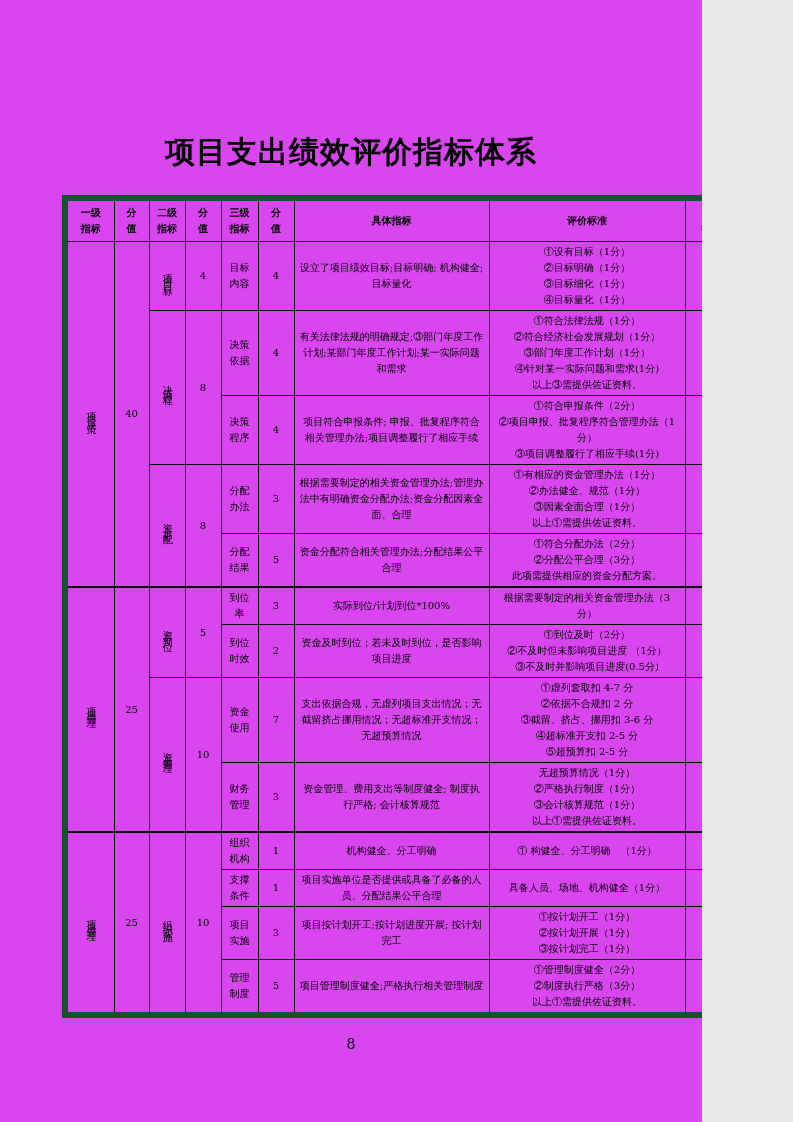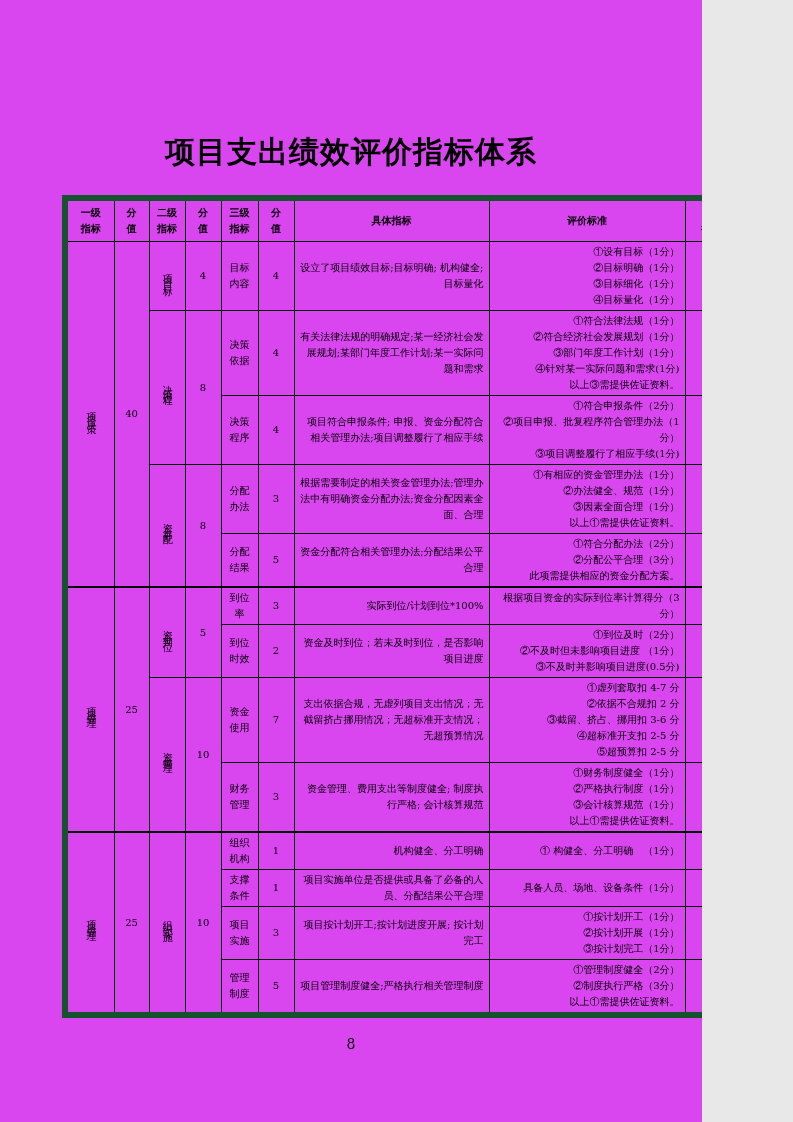--- a/index.html
+++ b/index.html
@@ -35,21 +35,21 @@
     vertical-align: middle;
     white-space: pre-line;
     overflow: hidden;
   }
   table.indicator th {
     font-weight: bold;
     text-align: center;
     padding: 4px 1px;
   }
   td.c { text-align: center; padding: 2px 1px; }
-  td.l { text-align: right; }
+  td.l { text-align: center; }
   tr.sec-top td { border-top: 2px solid #000; }
   td.vcell { text-align: center; padding: 2px 0; }
   .vtext {
     writing-mode: vertical-rl;
     text-orientation: upright;
     letter-spacing: 4px;
     line-height: 1.05;
     display: inline-block;
     white-space: normal;
   }
@@ -115,33 +115,33 @@
 ③目标细化（1分）
 ④目标量化（1分）</td>
         <td class="c">4</td>
       </tr>
       <tr>
         <td class="vcell" rowspan="2"><span class="vtext">决策过程</span></td>
         <td class="c" rowspan="2">8</td>
         <td class="c">决策
 依据</td>
         <td class="c">4</td>
-        <td class="l">有关法律法规的明确规定;某一经济社会发展规划;某部门年度工作计划;某一实际问题和需求</td>
+        <td class="l">有关法律法规的明确规定;③部门年度工作计划;某部门年度工作计划;某一实际问题和需求</td>
         <td class="l">①符合法律法规（1分）
 ②符合经济社会发展规划（1分）
 ③部门年度工作计划（1分）
 ④针对某一实际问题和需求(1分)
 以上③需提供佐证资料。</td>
         <td class="c">4</td>
       </tr>
       <tr>
         <td class="c">决策
 程序</td>
         <td class="c">4</td>
-        <td class="l">项目符合申报条件; 申报、资金分配符合相关管理办法;项目调整履行了相应手续</td>
+        <td class="l">项目符合申报条件; 申报、批复程序符合相关管理办法;项目调整履行了相应手续</td>
         <td class="l">①符合申报条件（2分）
 ②项目申报、批复程序符合管理办法（1分）
 ③项目调整履行了相应手续(1分)</td>
         <td class="c">4</td>
       </tr>
       <tr>
         <td class="vcell" rowspan="2"><span class="vtext">资金分配</span></td>
         <td class="c" rowspan="2">8</td>
         <td class="c">分配
 办法</td>
@@ -164,21 +164,21 @@
         <td class="c">5</td>
       </tr>
       <tr class="sec-top">
         <td class="vcell" rowspan="4"><span class="vtext">项目管理</span></td>
         <td class="c" rowspan="4">25</td>
         <td class="vcell" rowspan="2"><span class="vtext">资金到位</span></td>
         <td class="c" rowspan="2">5</td>
         <td class="c">到位率</td>
         <td class="c">3</td>
         <td class="l">实际到位/计划到位*100%</td>
-        <td class="l">根据项目资金的实际到位率计算得分（3分）</td>
+        <td class="l">根据需要制定的相关资金管理办法（3分）</td>
         <td class="c">3</td>
       </tr>
       <tr>
         <td class="c">到位
 时效</td>
         <td class="c">2</td>
         <td class="l">资金及时到位；若未及时到位，是否影响项目进度</td>
         <td class="l">①到位及时（2分）
 ②不及时但未影响项目进度 （1分）
 ③不及时并影响项目进度(0.5分)</td>
@@ -196,21 +196,21 @@
 ③截留、挤占、挪用扣 3-6 分
 ④超标准开支扣 2-5 分
 ⑤超预算扣 2-5 分</td>
         <td class="c">7</td>
       </tr>
       <tr>
         <td class="c">财务
 管理</td>
         <td class="c">3</td>
         <td class="l">资金管理、费用支出等制度健全; 制度执行严格; 会计核算规范</td>
-        <td class="l">①财务制度健全（1分）
+        <td class="l">无超预算情况（1分）
 ②严格执行制度（1分）
 ③会计核算规范（1分）
 以上①需提供佐证资料。</td>
         <td class="c">3</td>
       </tr>
       <tr class="sec-top row-min">
         <td class="vcell" rowspan="4"><span class="vtext">项目管理</span></td>
         <td class="c" rowspan="4">25</td>
         <td class="vcell" rowspan="4"><span class="vtext">组织实施</span></td>
         <td class="c" rowspan="4">10</td>
@@ -219,21 +219,21 @@
         <td class="c">1</td>
         <td class="l">机构健全、分工明确</td>
         <td class="l">① 构健全、分工明确　（1分）</td>
         <td class="c">1</td>
       </tr>
       <tr>
         <td class="c">支撑
 条件</td>
         <td class="c">1</td>
         <td class="l">项目实施单位是否提供或具备了必备的人员、分配结果公平合理</td>
-        <td class="l">具备人员、场地、设备条件（1分）</td>
+        <td class="l">具备人员、场地、机构健全（1分）</td>
         <td class="c">1</td>
       </tr>
       <tr>
         <td class="c">项目
 实施</td>
         <td class="c">3</td>
         <td class="l">项目按计划开工;按计划进度开展; 按计划完工</td>
         <td class="l">①按计划开工（1分）
 ②按计划开展（1分）
 ③按计划完工（1分）</td>

